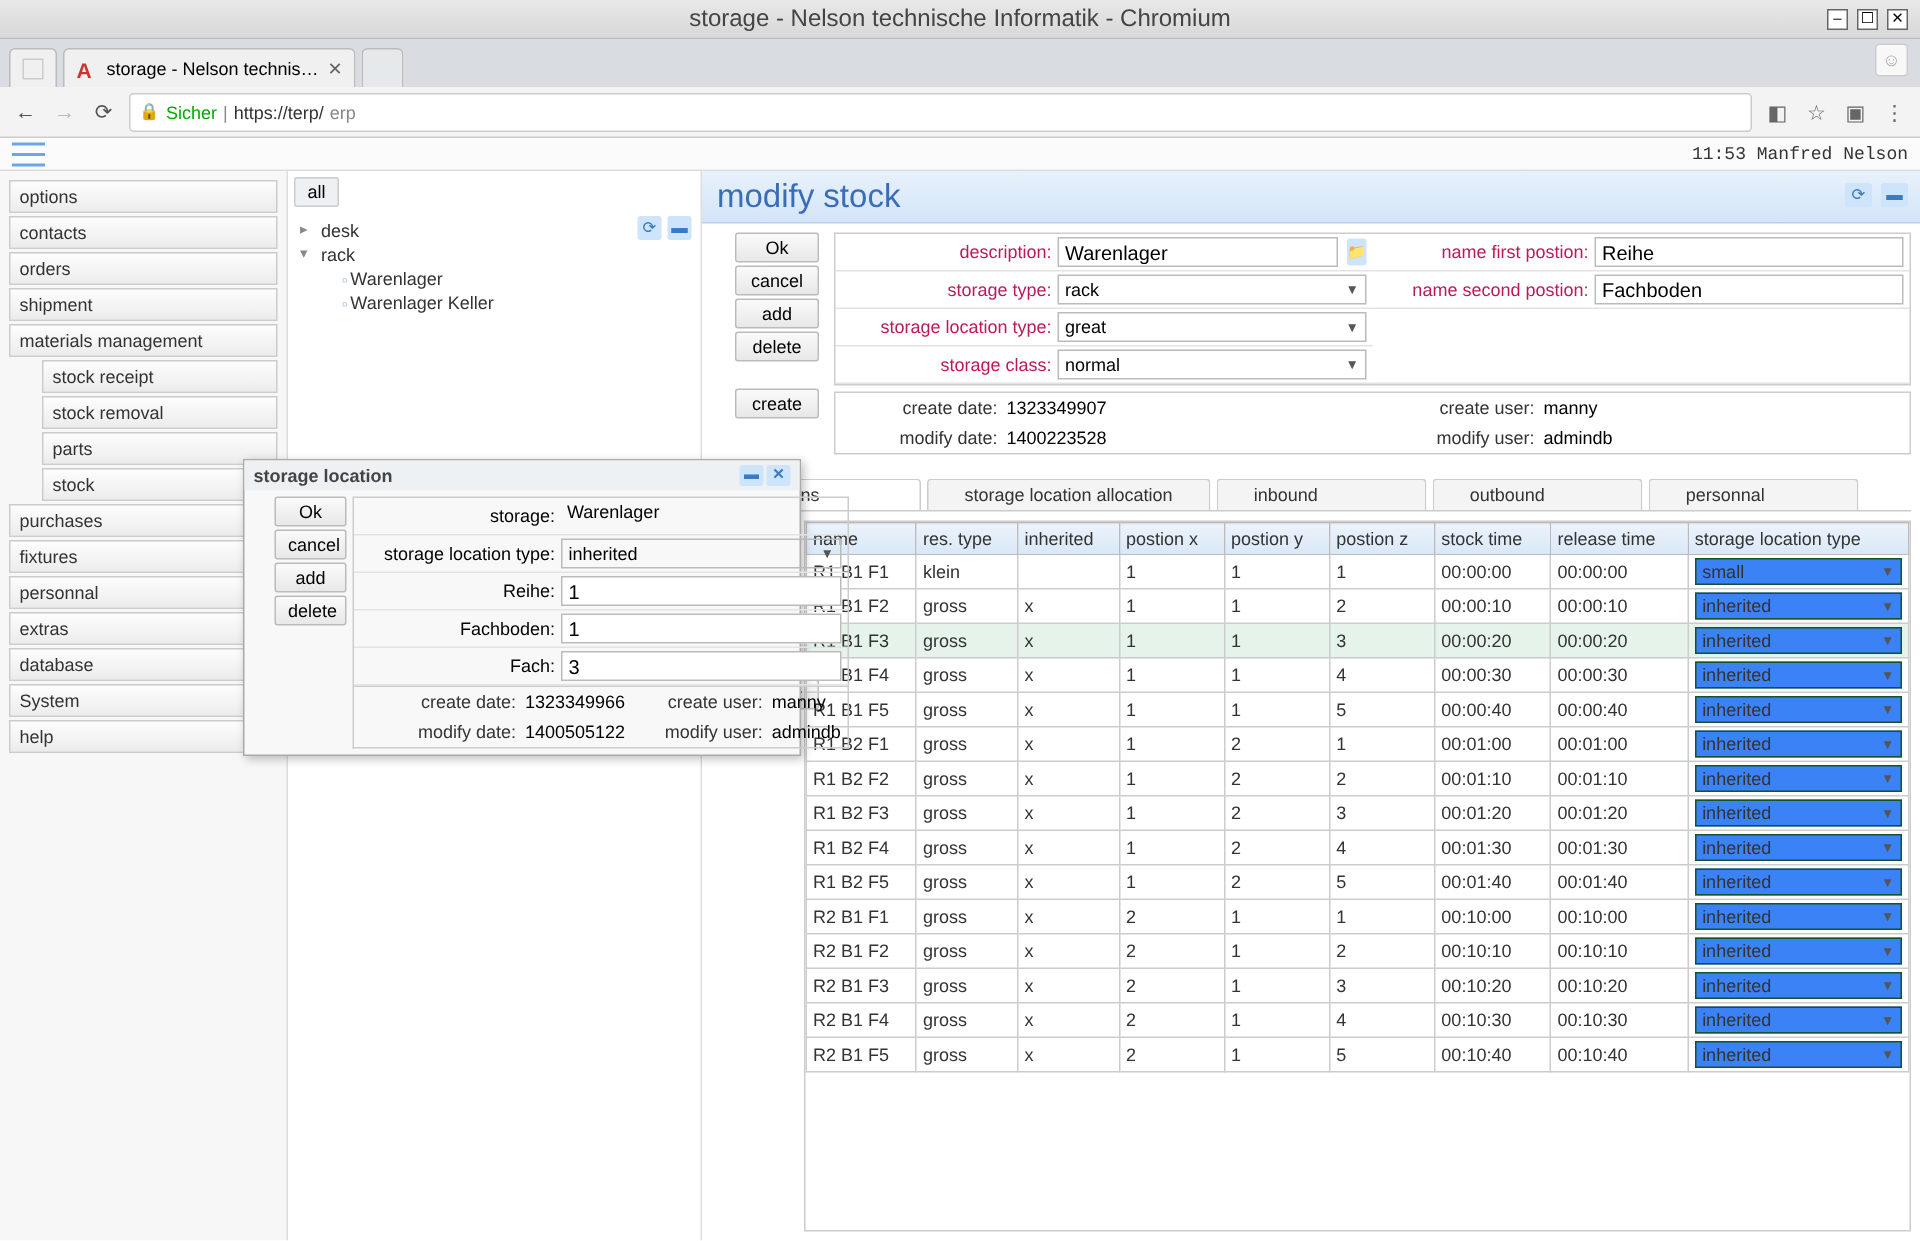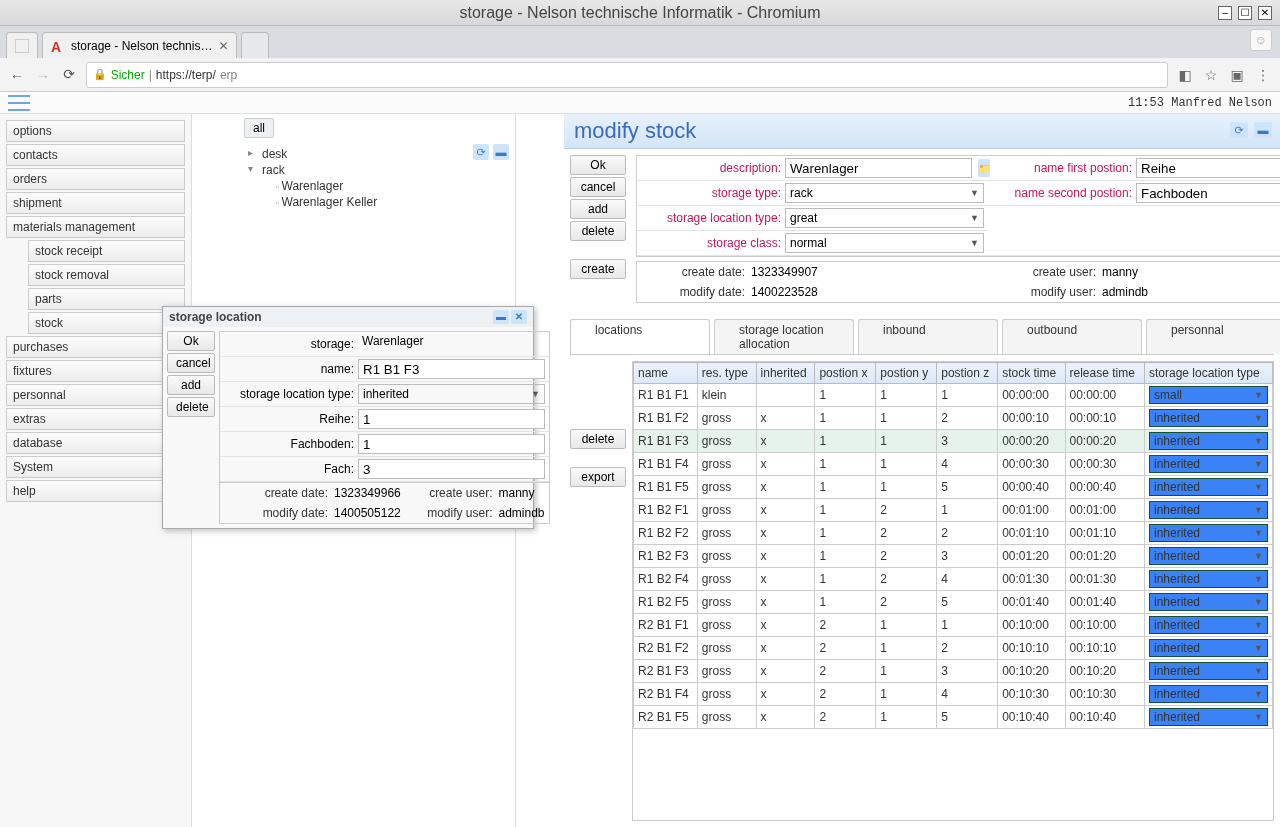--- a/index.html
+++ b/index.html
@@ -29,21 +29,21 @@
 .address-bar .url { color: #333; }
 .tb-icon { width:18px; text-align:center; color:#666; font-size:14px; }
 
 
 .app-bar { height: 22px; background: #fbfbfb; border-bottom: 1px solid #ddd; display: flex; align-items: center; padding: 0 8px; }
 .ham { width: 22px; height: 16px; display: flex; flex-direction: column; justify-content: space-between; }
 .ham span { height: 2px; background: #6aa6e8; }
 .user-info { margin-left: auto; color: #333; font-family: Liberation Mono, monospace; }
 
 
-.layout { display: flex; height: calc(827px - 26px - 32px - 34px - 22px); gap: 48px; }
+.layout { display: flex; height: calc(827px - 26px - 32px - 34px - 22px); }
 .sidebar { width: 192px; background: #f7f7f7; border-right: 1px solid #ddd; padding: 6px; }
 .side-item { border: 1px solid #ccc; background: linear-gradient(#fdfdfd,#ececec); padding: 3px 6px; margin-bottom: 2px; cursor: pointer; color:#333; }
 .side-sub { margin-left: 22px; }
 
 .middle { width: 276px; border-right: 1px solid #ddd; }
 .middle-top { padding: 4px; }
 .chip { display:inline-block; border:1px solid #ccc; background:#eef1f4; padding:2px 8px; border-radius:2px; cursor:pointer; }
 .tree { padding: 4px 8px; position:relative; }
 .tree .tree-actions { position:absolute; right:6px; top:2px; display:flex; gap:4px; }
 .tree .ta { width:16px; height:16px; background:#cde4fb; color:#3979c5; font-size:11px; text-align:center; line-height:16px; border-radius:2px; }
@@ -53,21 +53,21 @@
 .tree-item.level2 .tree-caret{ left:14px; }
 .tree-doc { color:#8ab4e0; margin-right:2px; font-size:10px; }
 
 .main { flex: 1; display: flex; flex-direction: column; overflow:hidden; }
 .panel-title { background: linear-gradient(#e8f1fb,#d3e5f8); color:#3a6db8; font-size:22px; padding: 4px 10px; border-bottom:1px solid #b8d0ea; position:relative; }
 .panel-title .pt-actions { position:absolute; right:8px; top:8px; display:flex; gap:6px; }
 .panel-title .pta { width:18px; height:16px; background:#cde4fb; color:#3979c5; font-size:11px; text-align:center; line-height:16px; border-radius:2px; }
 
 .form-area { display:flex; gap:10px; padding:6px; }
 .btn-col { display:flex; flex-direction:column; gap:2px; }
-.btn { border:1px solid #bbb; background:linear-gradient(#fafafa,#e8e8e8); padding:2px 8px; width:56px; text-align:center; cursor:pointer; border-radius:2px; }
+.btn { border:1px solid #bbb; background:linear-gradient(#fafafa,#e8e8e8); padding:2px 8px; width:56px; text-align:center; cursor:pointer; border-radius:2px;margin-left:16px; }
 
 .field-grid { flex:1; }
 .field-row-set { border:1px solid #ccc; margin-bottom:4px; }
 .field-row { display:flex; }
 .field-pair { display:flex; align-items:center; gap:4px; padding:2px 4px; border-bottom:1px solid #e3e3e3; }
 .field-pair.half { width:50%; }
 .field-pair label { flex:0 0 140px; text-align:right; color:#be185d; }
 .field-pair input, .field-pair .select { flex:1; height:20px; border:1px solid #bbb; padding:0 4px; background:#fff; }
 .select { position:relative; display:flex; align-items:center; }
 .select::after { content:"▼"; position:absolute; right:4px; font-size:9px; color:#555; }
@@ -538,24 +538,20 @@
         <div class="btn">add</div>
         <div class="btn">delete</div>
       </div>
     <div style="flex:1;">
       <div class="dialog-fields" id="dialog-fields">
           <div class="dfield">
             <label>storage:</label>
             <span class="static">Warenlager</span>
           </div>
           <div class="dfield">
-            <label>name:</label>
-            <input value="R1 B1 F3" style="">
-          </div>
-          <div class="dfield">
             <label>storage location type:</label>
             <div class="select">inherited</div>
           </div>
           <div class="dfield">
             <label>Reihe:</label>
             <input value="1" style="">
           </div>
           <div class="dfield">
             <label>Fachboden:</label>
             <input value="1" style="">

